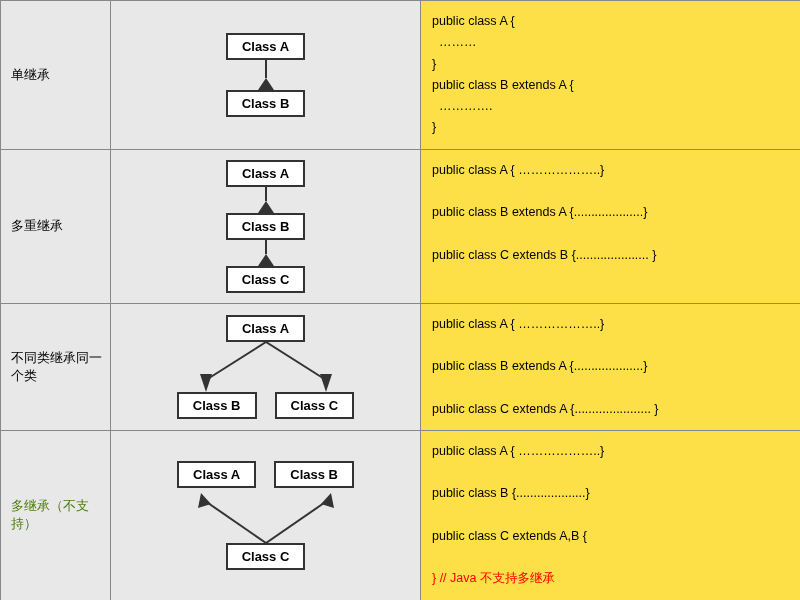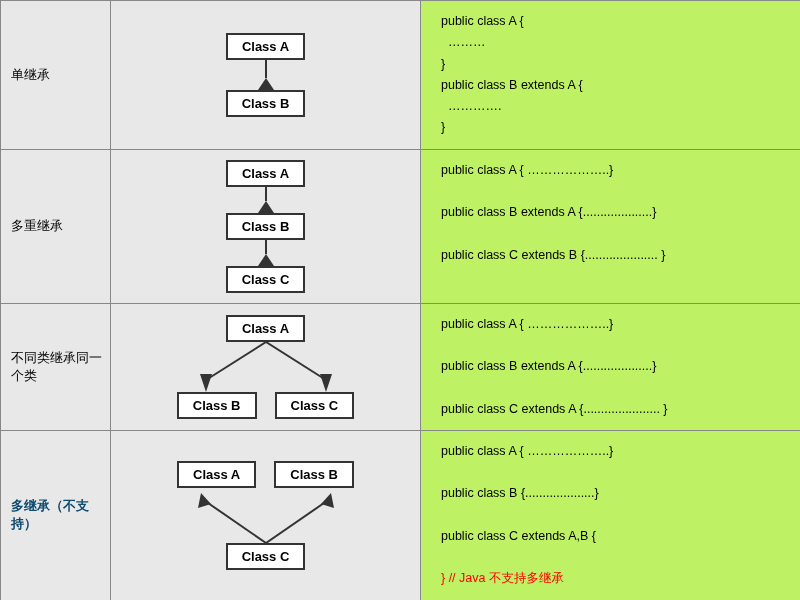--- a/index.html
+++ b/index.html
@@ -30,23 +30,23 @@
     }
     .col-diagram {
       width: 310px;
       background: #e8e8e8;
       text-align: center;
       vertical-align: middle;
       padding: 10px 11px;
     }
     .col-code {
       width: 380px;
-      background: #bef264;
+      background: #fde047;
       vertical-align: top;
-      padding: 10px 20px;
+      padding: 10px 11px;
       font-size: 12.5px;
       line-height: 1.7;
     }
     .class-box {
       display: inline-block;
       border: 2px solid #333;
       padding: 4px 14px;
       background: #fff;
       font-size: 13px;
       font-weight: bold;
@@ -170,21 +170,21 @@
       <div>public class A { ………………..}</div>
       <div>&nbsp;</div>
       <div>public class B <span class="bold">extends</span> A {....................}</div>
       <div>&nbsp;</div>
       <div>public class C <span class="bold">extends</span> A {...................... }</div>
     </td>
   </tr>
 
   <tr>
     <td class="col-label">
-      <span style="color:#0c4a6e;font-weight:bold;">多继承（不支持）</span>
+      <span style="color:#4d7c0f;">多继承（不支持）</span>
     </td>
     <td class="col-diagram">
       <div class="row4-diagram">
 
         <div style="display:flex;flex-direction:row;gap:18px;margin-bottom:0;">
           <div class="class-box">Class A</div>
           <div class="class-box">Class B</div>
         </div>
 
         <svg width="220" height="55">

